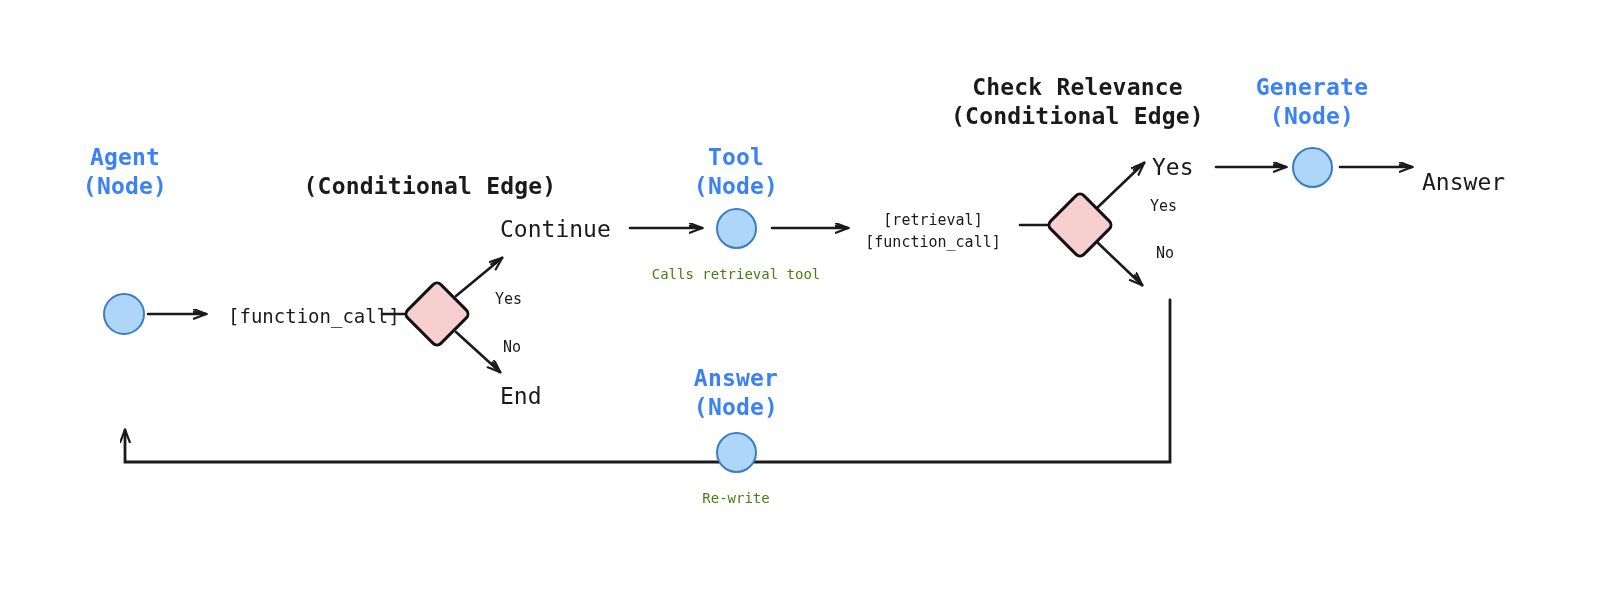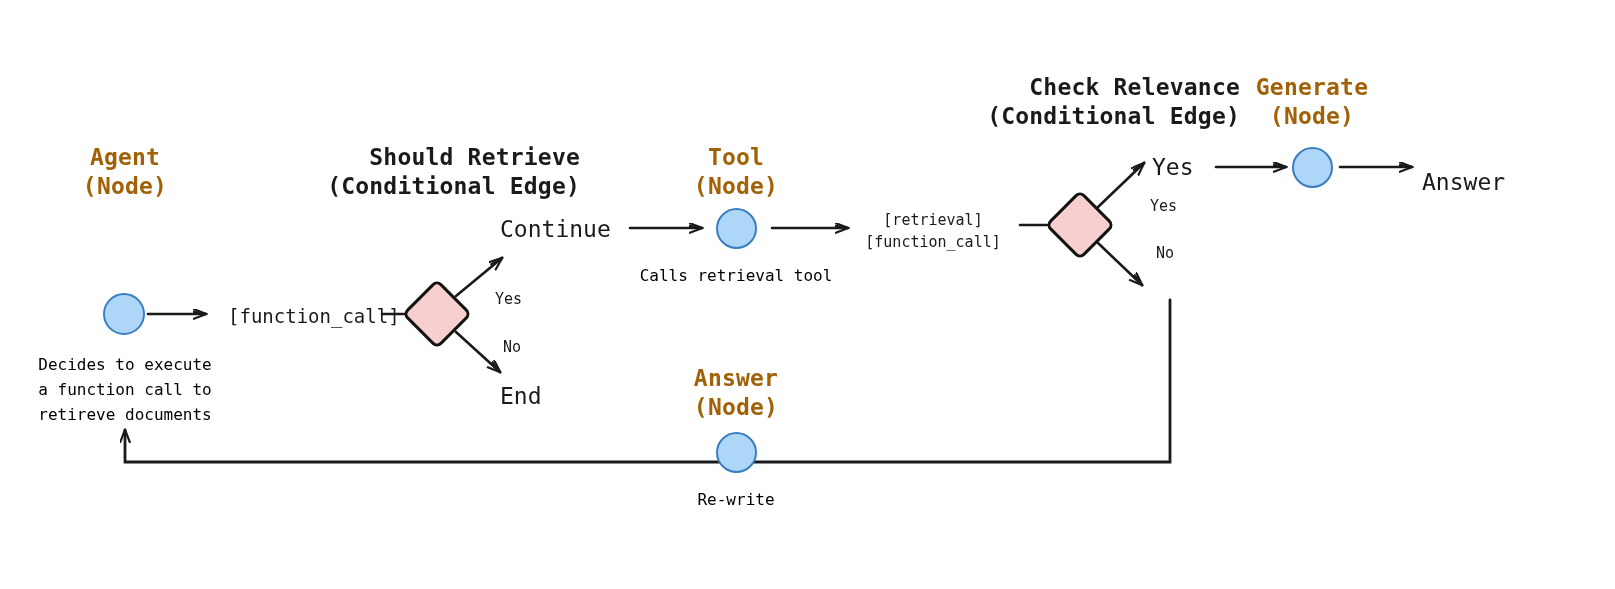--- a/index.html
+++ b/index.html
@@ -8,37 +8,37 @@
     font-family:"DejaVu Sans Mono","Liberation Mono",monospace;
     color:#1a1a1a;
     overflow:hidden;
     position:relative;
   }
   #stage{position:relative;width:1615px;height:589px;}
   #wires{position:absolute;left:0;top:0;width:1615px;height:589px;}
 
   .lbl{position:absolute;white-space:pre;line-height:1.28;}
   .node-title{
-    color:#a16207;
+    color:#3b82f6;
     font-weight:bold;
     text-align:center;
     font-size:23px;
     letter-spacing:.2px;
   }
   .edge-title{
     color:#1a1a1a;
     font-weight:bold;
-    text-align:right;
+    text-align:center;
     font-size:23px;
     letter-spacing:.2px;
   }
   .big{font-size:23px;color:#1a1a1a;}
   .mid{font-size:19px;color:#1a1a1a;}
   .small{font-size:15px;color:#1a1a1a;}
-  .tiny{font-size:16px;color:#000000;}
+  .tiny{font-size:14px;color:#4d7c0f;}
   .ctr{text-align:center;}
 
   .circle{
     position:absolute;
     border-radius:50%;
     background:#aed6f8;
     border:2.2px solid #3a7ebf;
     box-sizing:border-box;
   }
   .diamond{
@@ -91,27 +91,24 @@
       <line x1="1340" y1="167" x2="1412" y2="167" marker-end="url(#ah)"></line>
 
       <path d="M1170,300 L1170,462 L125,462 L125,430" marker-end="url(#ah-up)" stroke-width="2.8"></path>
     </g>
   </svg>
 
   <div class="lbl node-title" style="left:35px;top:143px;width:180px;"><span>Agent</span><br><span>(Node)</span></div>
 
   <div class="circle" style="left:103px;top:293px;width:42px;height:42px;"></div>
 
-  <div class="lbl tiny ctr" style="left:20px;top:353px;width:210px;line-height:1.55;">Decides to execute
-a function call to
-retireve documents</div>
 
   <div class="lbl mid" style="left:228px;top:304px;">[function_call]</div>
 
-  <div class="lbl edge-title" style="left:280px;top:143px;width:300px;"><span>Should Retrieve</span><br><span>(Conditional Edge)</span></div>
+  <div class="lbl edge-title" style="left:280px;top:143px;width:300px;"><br><span>(Conditional Edge)</span></div>
 
   <div class="diamond" style="left:412px;top:289px;width:50px;height:50px;"></div>
 
   <div class="lbl small" style="left:495px;top:290px;">Yes</div>
   <div class="lbl small" style="left:503px;top:338px;">No</div>
 
   <div class="lbl big" style="left:500px;top:215px;">Continue</div>
   <div class="lbl big" style="left:500px;top:382px;">End</div>
 
   <div class="lbl node-title" style="left:646px;top:143px;width:180px;"><span>Tool</span><br><span>(Node)</span></div>

